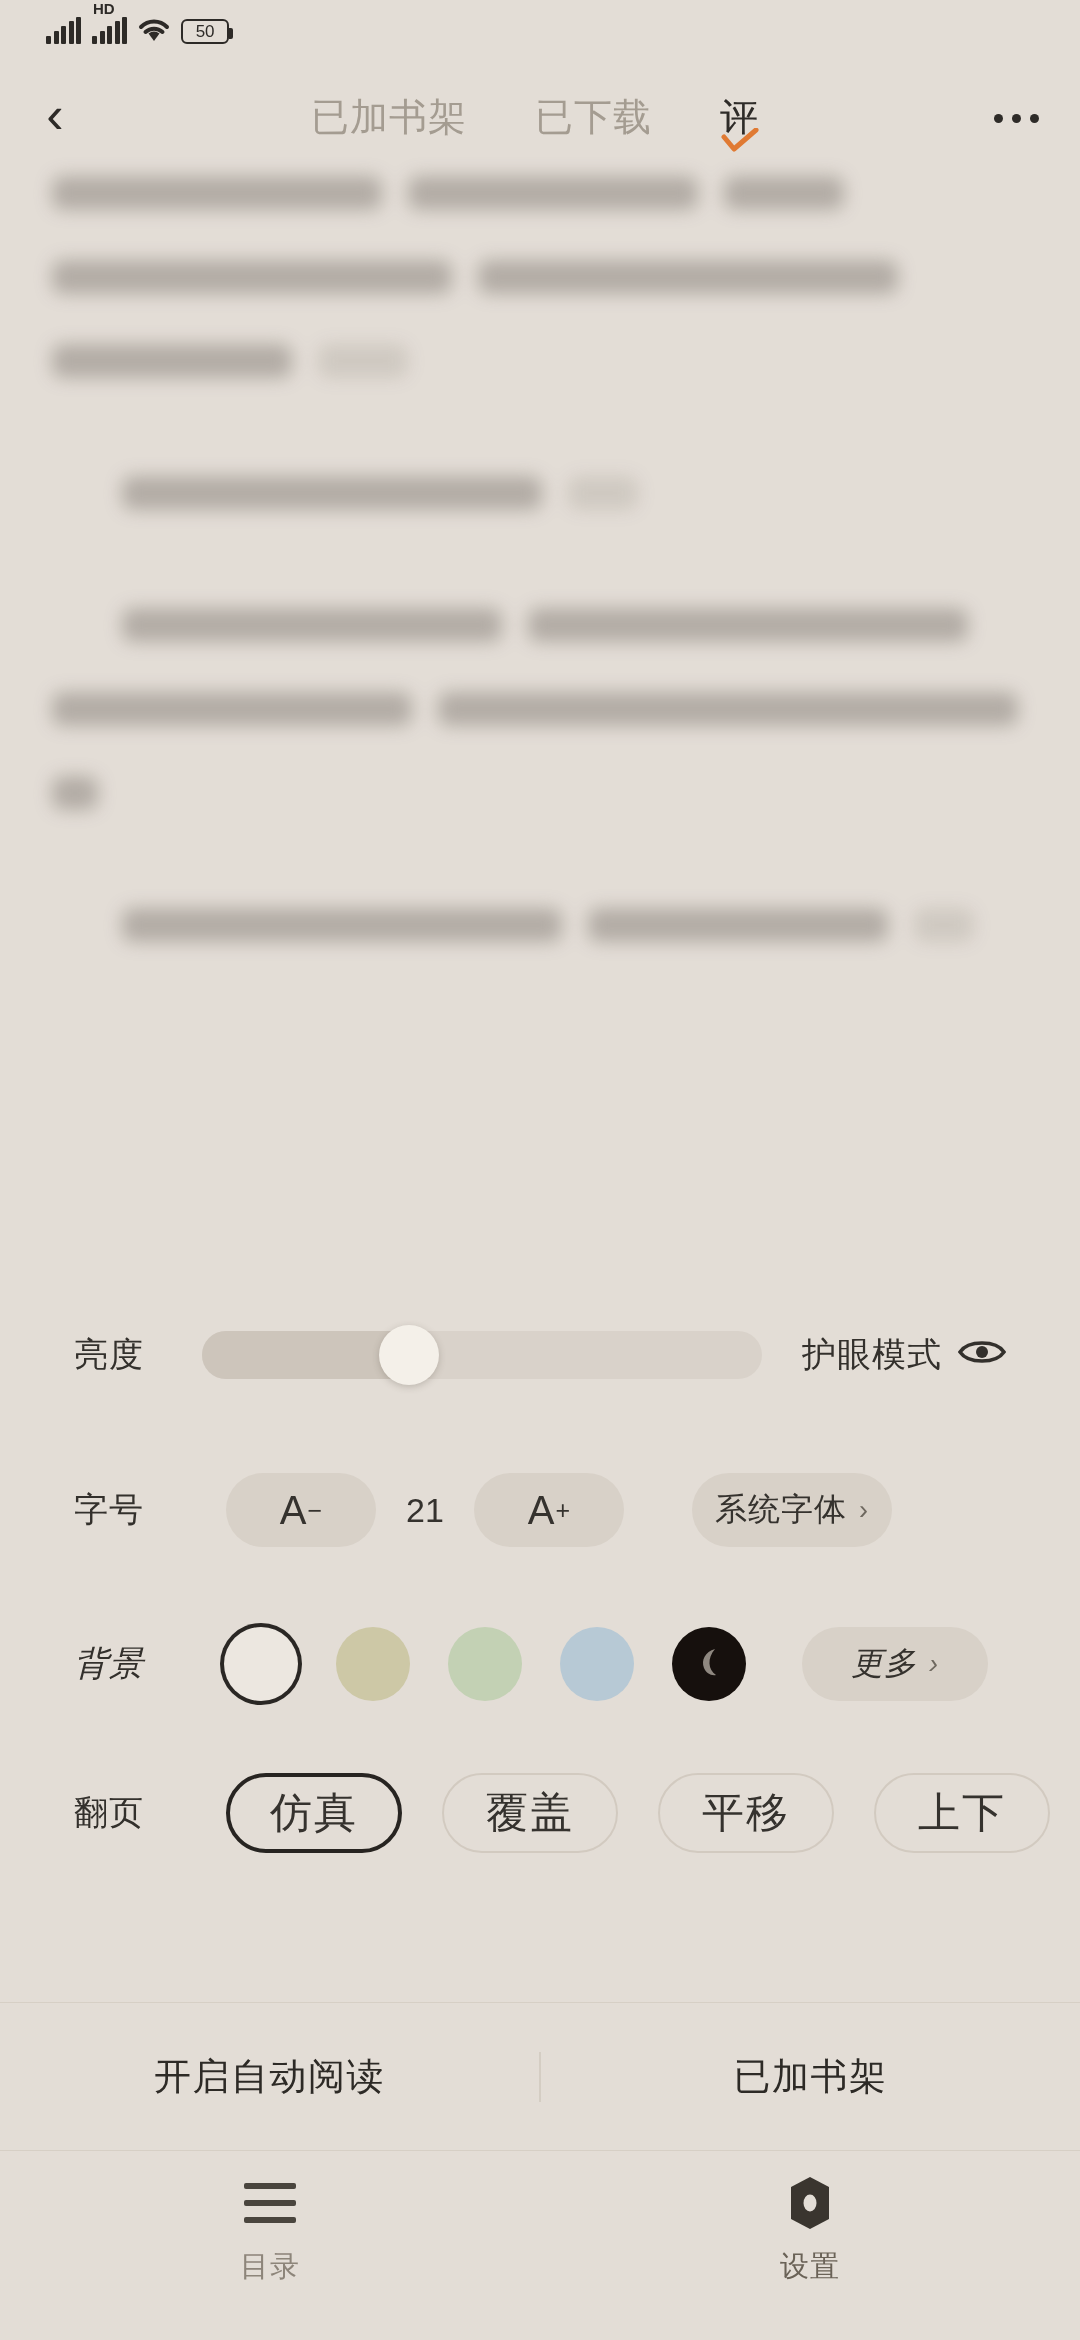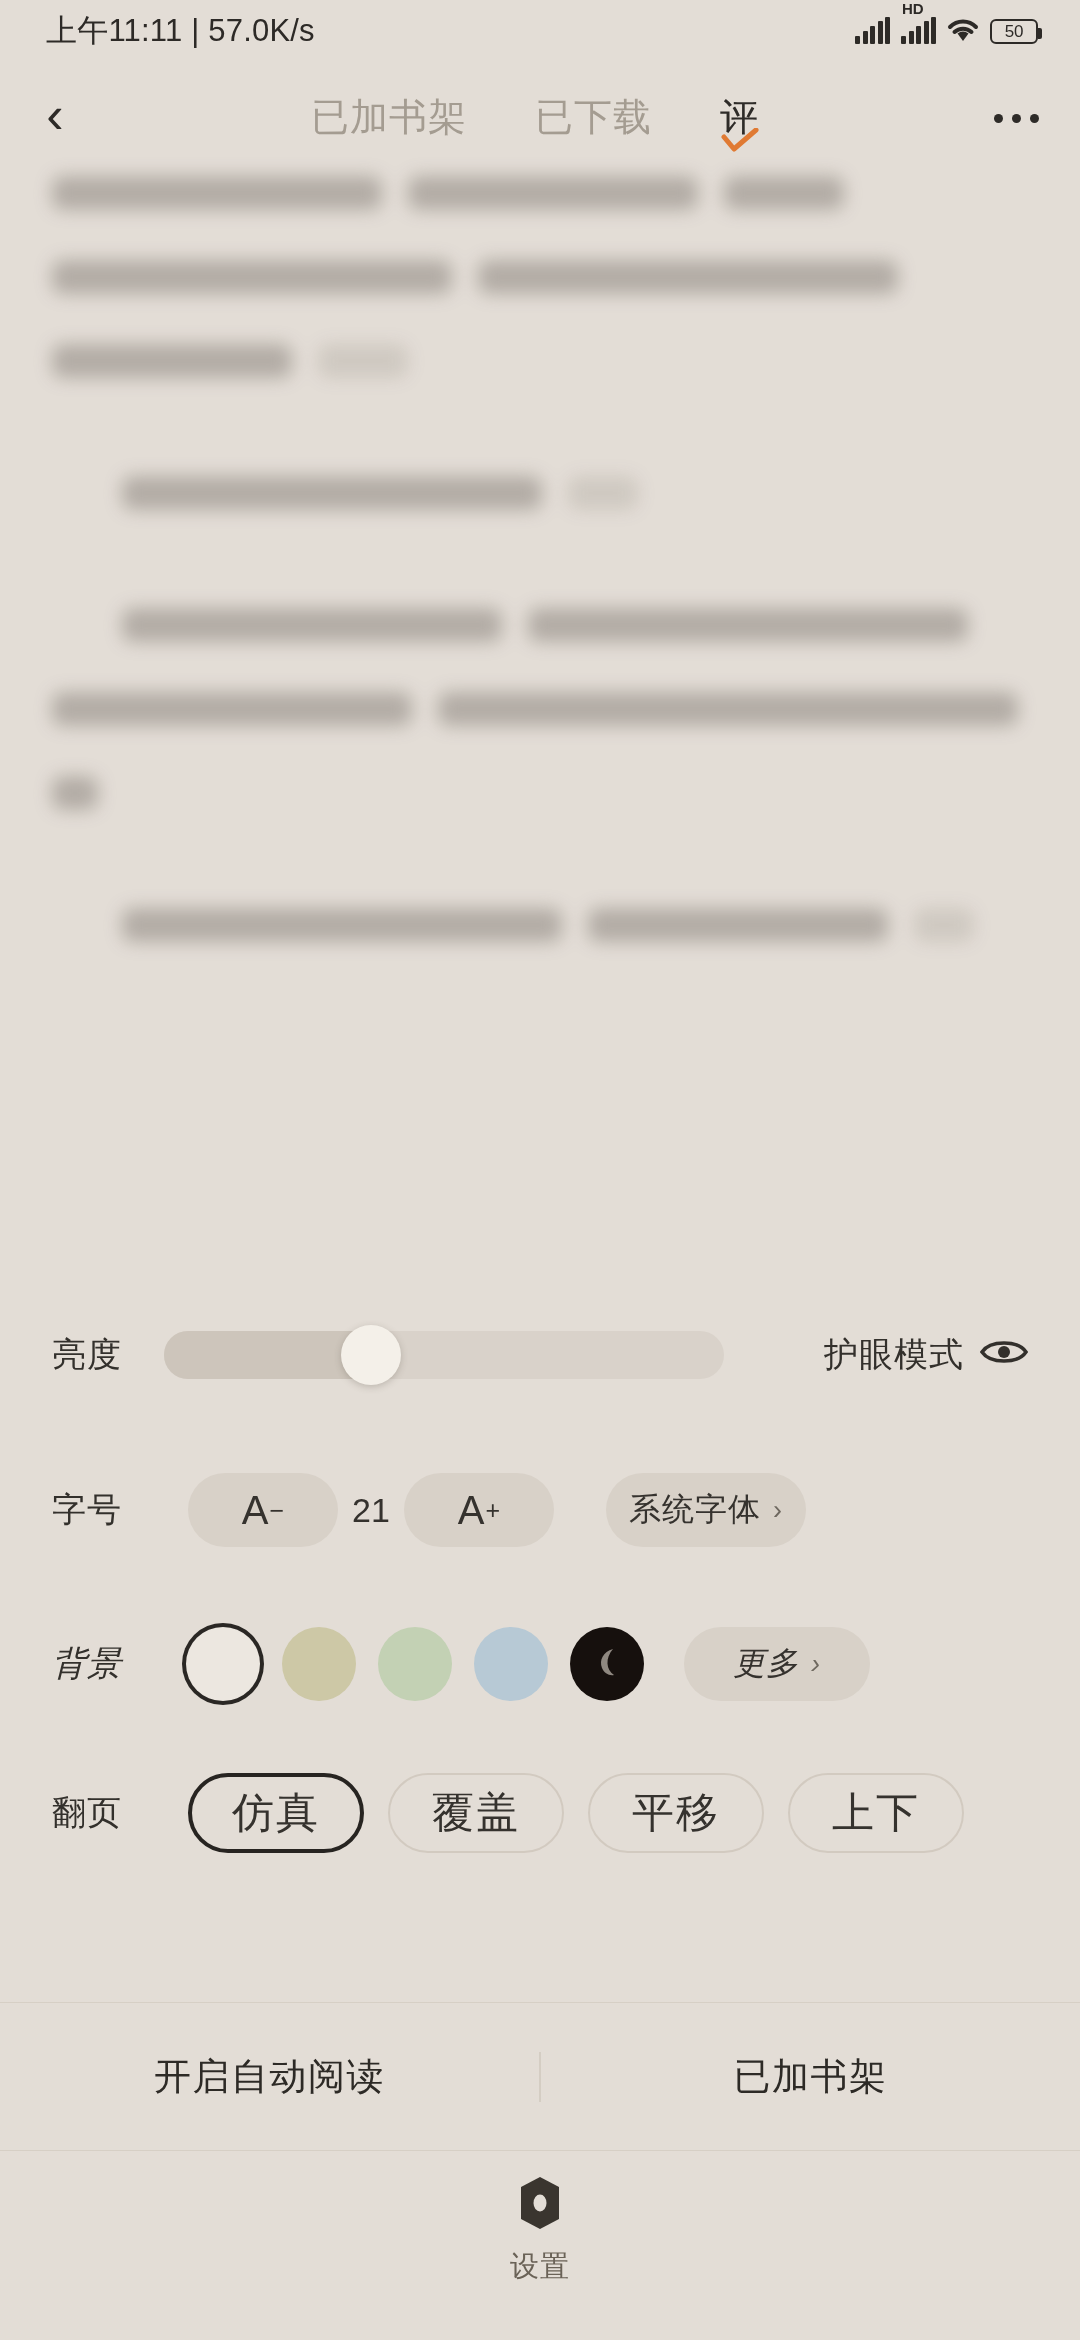--- a/index.html
+++ b/index.html
@@ -79,21 +79,21 @@
   }
   .rgap{ height:48px; }
   .rrow{ display:flex; gap:26px; margin-bottom:50px; }
 
   
   .panel{
     position:absolute; left:0; bottom:0; width:1080px; height:1060px;
     background:#e3ddd6;
   }
 
-  .row{ display:flex; align-items:center; padding:0 52px; }
+  .row{ display:flex; align-items:center; padding:0 74px;gap:16px; }
   .row-label{
     width:112px; font-size:34px; color:#33302c; flex:none; letter-spacing:1px;
   }
 
   
   .row-bright{ height:150px; }
   .slider{
     position:relative; flex:1; max-width:560px; height:48px;
     background:#d9d2ca; border-radius:24px; margin-right:10px;
   }
@@ -168,25 +168,20 @@
   .tab-ico{ height:52px; display:flex; align-items:center; justify-content:center; }
   .tab-lbl{ font-size:29px; color:#8d857a; letter-spacing:1px; }
   .tab.active .tab-lbl{ color:#6a6257; }
   .hamb{ display:flex; flex-direction:column; gap:11px; }
   .hamb i{ display:block; width:52px; height:6px; background:#4a453e; border-radius:2px; }
 </style>
 </head>
 <body>
 
 <div class="statusbar">
-  <div class="sb-left">
-    <span>上午11:11</span>
-    <span>|</span>
-    <span>57.0K/s</span>
-  </div>
   <div class="sb-right">
     <span class="sig">
         <i></i>
         <i></i>
         <i></i>
         <i></i>
         <i></i>
       </span>
     <span class="sig2wrap">
       <span class="hdtag">HD</span>
@@ -334,20 +329,30 @@
     <div class="chip">上下</div>
   </div>
 
   <div class="footer-actions">
     <div class="fa">开启自动阅读</div>
     <div class="fa-divider"></div>
     <div class="fa">已加书架</div>
   </div>
 
   <div class="tabbar">
+    <div class="tab">
+      <div class="tab-ico">
+        <span class="hamb">
+            <i></i>
+            <i></i>
+            <i></i>
+          </span>
+      </div>
+      <div class="tab-lbl">目录</div>
+    </div>
     <div class="tab active">
       <div class="tab-ico">
         <svg width="48" height="54" viewBox="0 0 48 54">
           <path d="M24 1 L43 11 L43 43 L24 53 L5 43 L5 11 Z" fill="#3a352f"></path>
           <ellipse cx="24" cy="27" rx="6.5" ry="8.5" fill="#e3ddd6"></ellipse>
         </svg>
       </div>
       <div class="tab-lbl">设置</div>
     </div>
   </div>

